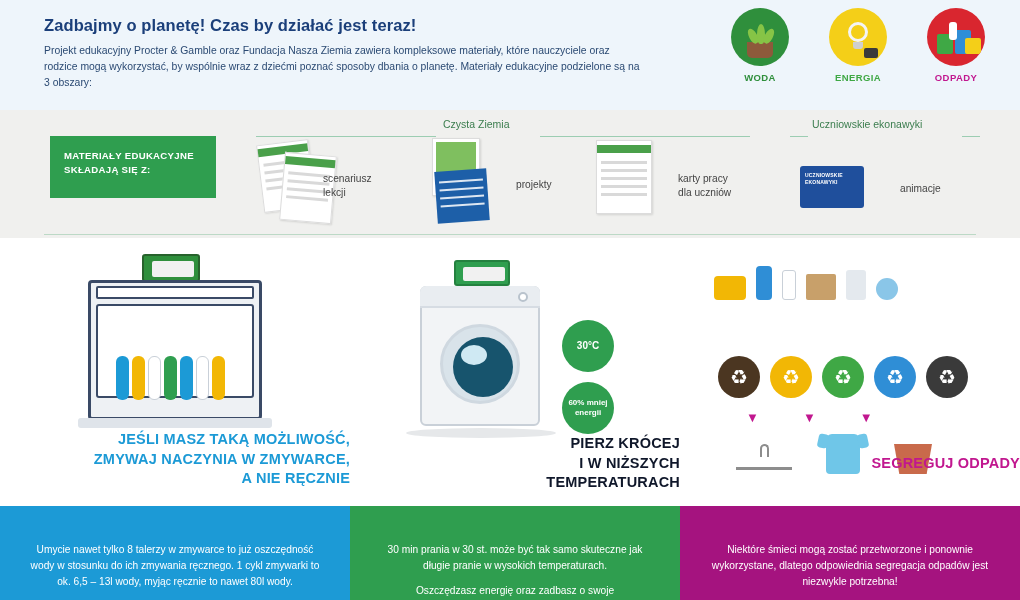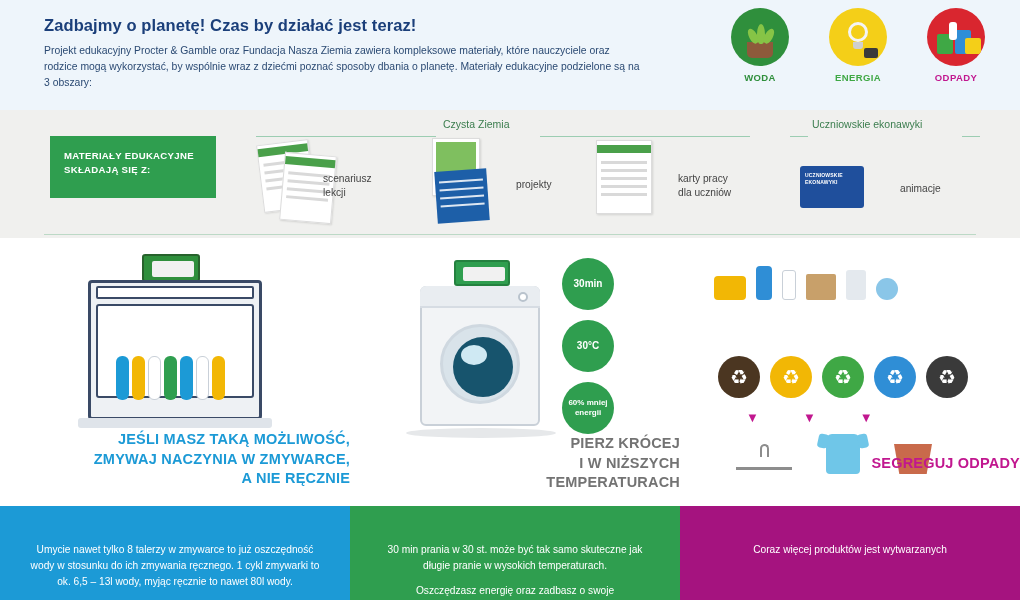--- a/index.html
+++ b/index.html
@@ -139,21 +139,21 @@
 
   .panel-headline {
     position: absolute;
     width: 100%;
     text-align: right;
     font-weight: bold;
     line-height: 1.35;
     letter-spacing: .2px;
   }
   .h1c { color: #1c9ad6; font-size: 14.5px; top: 192px; }
-  .h2c { color: #737373; font-size: 14.5px; top: 196px; }
+  .h2c { color: #0f172a; font-size: 14.5px; top: 196px; }
   .h3c { color: #c1178f; font-size: 14.5px; top: 216px; }
 
   .footer-band {
     position: absolute;
     top: 268px;
     height: 94px;
     width: 100%;
     color: #fff;
     font-size: 10.2px;
     line-height: 1.55;
@@ -360,21 +360,20 @@
             <div class="wm-dial"></div>
           </div>
         <div class="wm-door">
             <div class="wm-glass">
               <div class="wm-foam"></div>
             </div>
           </div>
       </div>
       <div class="wm-shadow"></div>
 
-      <div class="badge" style="left:212px; top:20px;">30min</div>
       <div class="badge" style="left:212px; top:82px;">30°C</div>
       <div class="badge small-text" style="left:212px; top:144px; white-space:pre-line;">60% mniej energii</div>
 
       <div class="panel-headline h2c" style="white-space:pre-line;">PIERZ KRÓCEJ
 I W NIŻSZYCH
 TEMPERATURACH</div>
 
       <div class="footer-band fb2">
         <p>30 min prania w 30 st. może być tak samo skuteczne jak długie pranie w wysokich temperaturach.</p>
         <p>Oszczędzasz energię oraz zadbasz o swoje</p>
@@ -410,18 +409,19 @@
             <div class="hook"></div>
             <div class="bar"></div>
           </div>
         <div class="shirt"></div>
         <div class="pot"></div>
       </div>
 
       <div class="panel-headline h3c">SEGREGUJ ODPADY</div>
 
       <div class="footer-band fb3">
+        <p>Niektóre śmieci mogą zostać przetworzone i ponownie wykorzystane, dlatego odpowiednia segregacja odpadów jest niezwykle potrzebna!</p>
         <p>Coraz więcej produktów jest wytwarzanych</p>
       </div>
     </div>
 
   </div>
 </div>
 
 </body></html>

